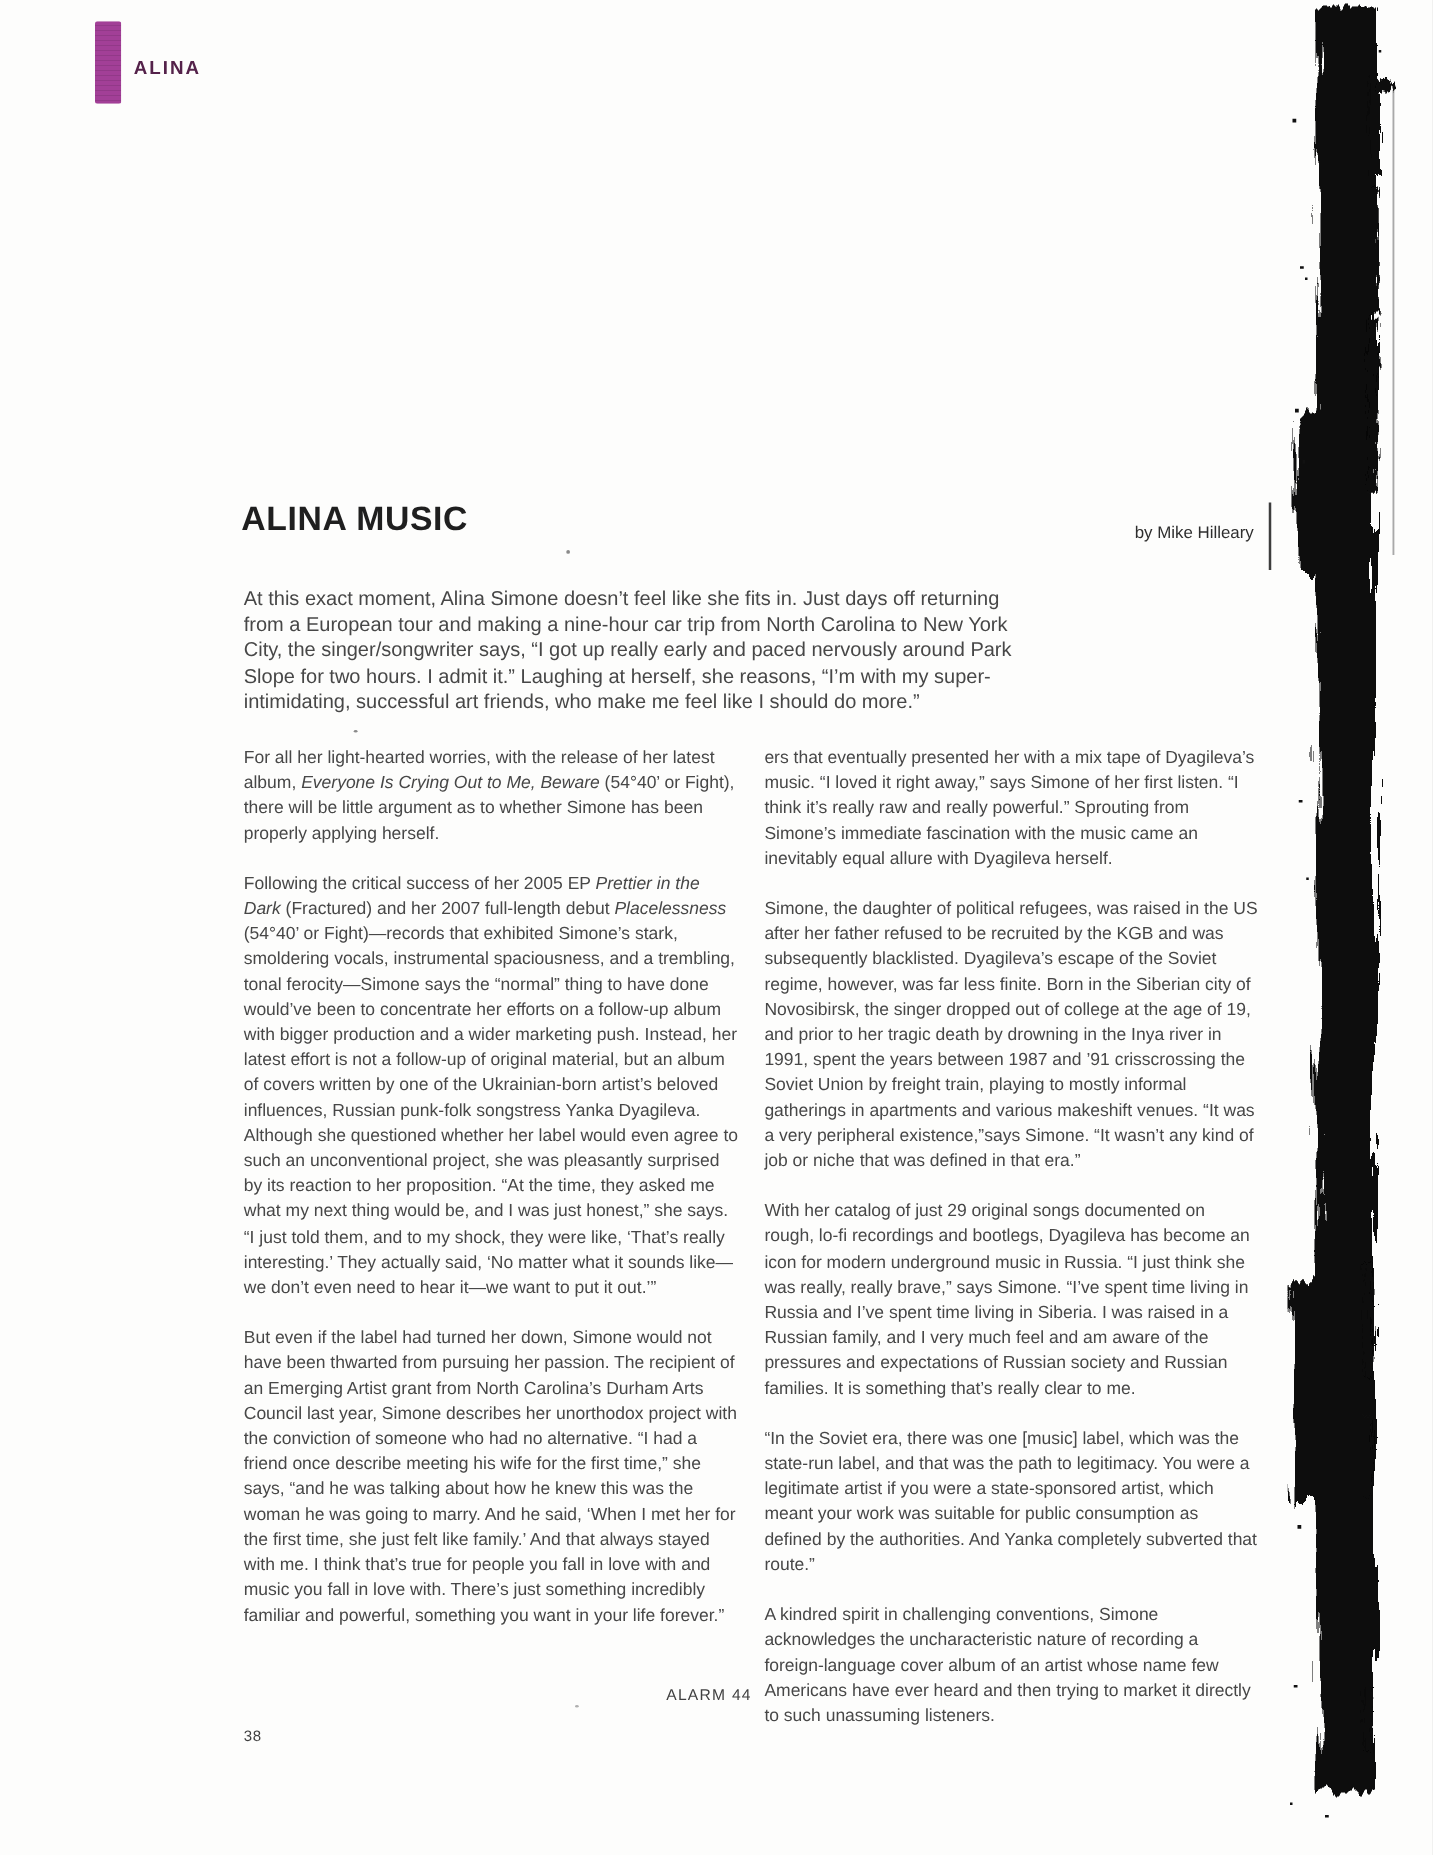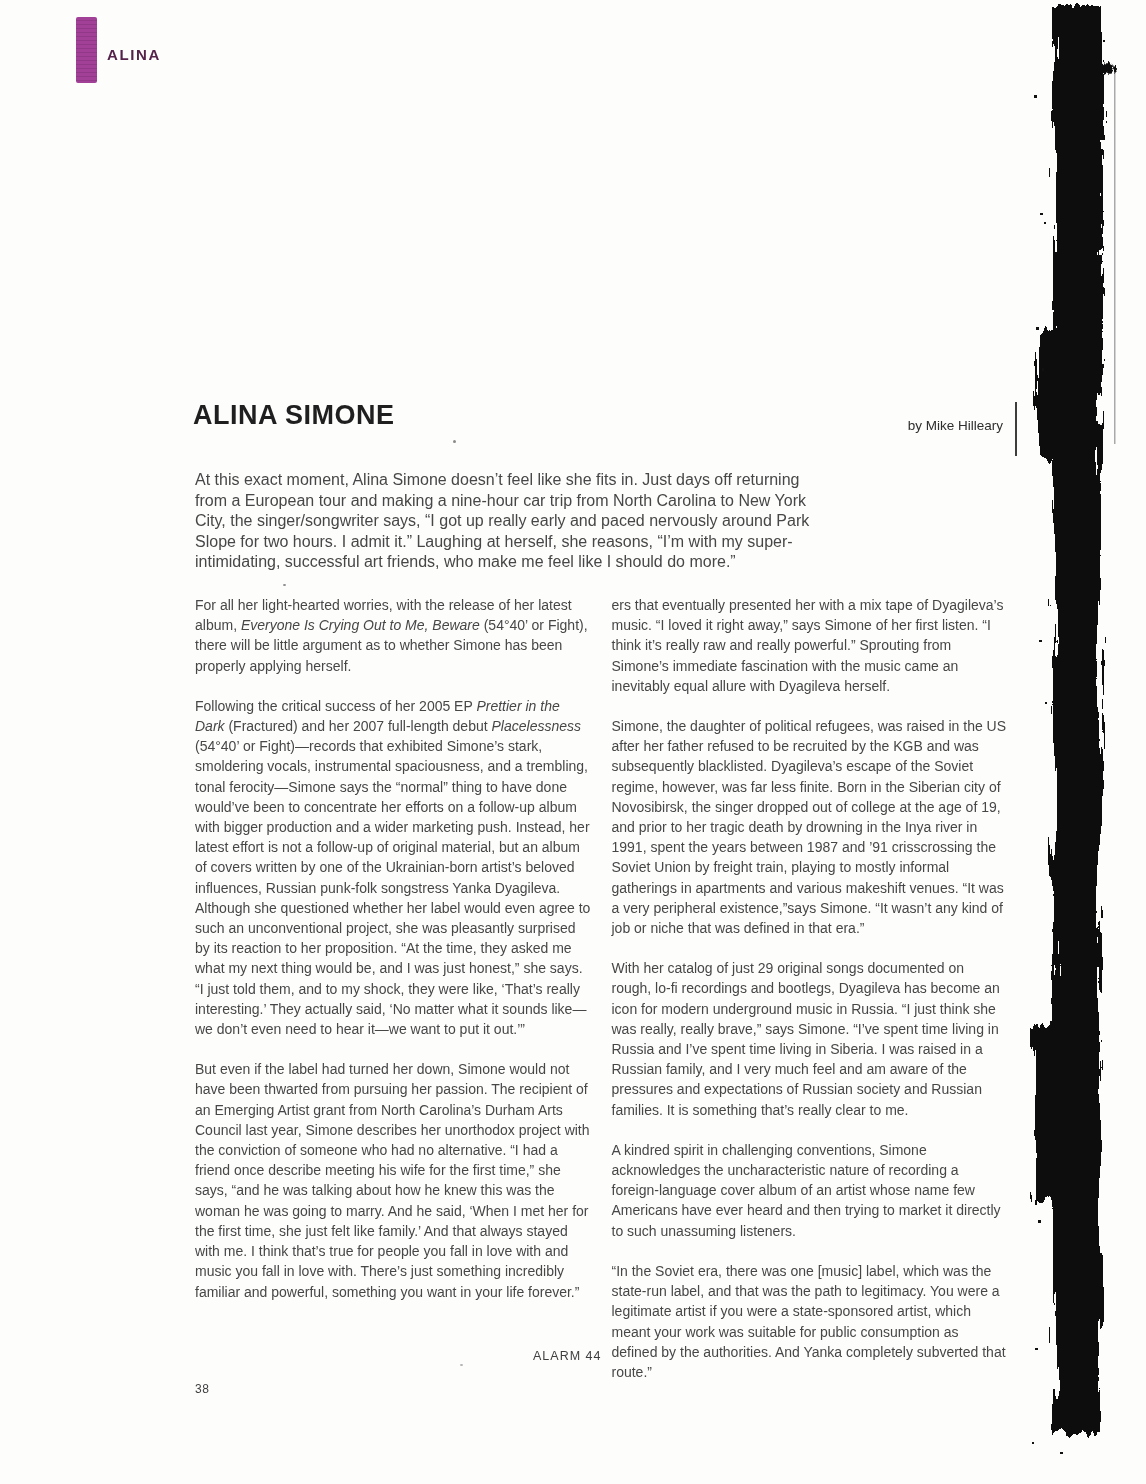--- a/index.html
+++ b/index.html
@@ -59,38 +59,38 @@
   .dust{position:absolute;border-radius:50%;background:#8a8a8a;}
 </style>
 </head>
 <body>
 
 <div class="page">
 
   <div class="kicker-bar" style="background-color: rgb(162, 63, 151);"></div>
   <div class="kicker-label" style="color: rgb(84, 34, 74);">ALINA</div>
 
-  <div class="page-title">ALINA SIMONE</div>
+  <div class="page-title">ALINA MUSIC</div>
   <div class="byline">by Mike Hilleary</div>
   <div class="byline-rule"></div>
 
   <div class="intro">At this exact moment, Alina Simone doesn’t feel like she fits in. Just days off returning from a European tour and making a nine-hour car trip from North Carolina to New York City, the singer/songwriter says, “I got up really early and paced nervously around Park Slope for two hours. I admit it.” Laughing at herself, she reasons, “I’m with my super-intimidating, successful art friends, who make me feel like I should do more.”</div>
 
   <div class="columns">
     <div class="col">
         <p class="para"><span>For all her light-hearted worries, with the release of her latest album, </span><em>Everyone Is Crying Out to Me, Beware</em><span> (54°40’ or Fight), there will be little argument as to whether Simone has been properly applying herself.</span></p>
         <p class="para"><span>Following the critical success of her 2005 EP </span><em>Prettier in the Dark</em><span> (Fractured) and her 2007 full-length debut </span><em>Placelessness</em><span> (54°40’ or Fight)—records that exhibited Simone’s stark, smoldering vocals, instrumental spaciousness, and a trembling, tonal ferocity—Simone says the “normal” thing to have done would’ve been to concentrate her efforts on a follow-up album with bigger production and a wider marketing push. Instead, her latest effort is not a follow-up of original material, but an album of covers written by one of the Ukrainian-born artist’s beloved influences, Russian punk-folk songstress Yanka Dyagileva. Although she questioned whether her label would even agree to such an unconventional project, she was pleasantly surprised by its reaction to her proposition. “At the time, they asked me what my next thing would be, and I was just honest,” she says. “I just told them, and to my shock, they were like, ‘That’s really interesting.’ They actually said, ‘No matter what it sounds like—we don’t even need to hear it—we want to put it out.’”</span></p>
         <p class="para"><span>But even if the label had turned her down, Simone would not have been thwarted from pursuing her passion. The recipient of an Emerging Artist grant from North Carolina’s Durham Arts Council last year, Simone describes her unorthodox project with the conviction of someone who had no alternative. “I had a friend once describe meeting his wife for the first time,” she says, “and he was talking about how he knew this was the woman he was going to marry. And he said, ‘When I met her for the first time, she just felt like family.’ And that always stayed with me. I think that’s true for people you fall in love with and music you fall in love with. There’s just something incredibly familiar and powerful, something you want in your life forever.”</span></p>
       </div>
     <div class="col">
         <p class="para"><span>ers that eventually presented her with a mix tape of Dyagileva’s music. “I loved it right away,” says Simone of her first listen. “I think it’s really raw and really powerful.” Sprouting from Simone’s immediate fascination with the music came an inevitably equal allure with Dyagileva herself.</span></p>
         <p class="para"><span>Simone, the daughter of political refugees, was raised in the US after her father refused to be recruited by the KGB and was subsequently blacklisted. Dyagileva’s escape of the Soviet regime, however, was far less finite. Born in the Siberian city of Novosibirsk, the singer dropped out of college at the age of 19, and prior to her tragic death by drowning in the Inya river in 1991, spent the years between 1987 and ’91 crisscrossing the Soviet Union by freight train, playing to mostly informal gatherings in apartments and various makeshift venues. “It was a very peripheral existence,”says Simone. “It wasn’t any kind of job or niche that was defined in that era.”</span></p>
         <p class="para"><span>With her catalog of just 29 original songs documented on rough, lo-fi recordings and bootlegs, Dyagileva has become an icon for modern underground music in Russia. “I just think she was really, really brave,” says Simone. “I’ve spent time living in Russia and I’ve spent time living in Siberia. I was raised in a Russian family, and I very much feel and am aware of the pressures and expectations of Russian society and Russian families. It is something that’s really clear to me.</span></p>
+        <p class="para"><span>“In the Soviet era, there was one [music] label, which was the state-run label, and that was the path to legitimacy. You were a legitimate artist if you were a state-sponsored artist, which meant your work was suitable for public consumption as defined by the authorities. And Yanka completely subverted that route.”</span></p>
         <p class="para"><span>A kindred spirit in challenging conventions, Simone acknowledges the uncharacteristic nature of recording a foreign-language cover album of an artist whose name few Americans have ever heard and then trying to market it directly to such unassuming listeners.</span></p>
-        <p class="para"><span>“In the Soviet era, there was one [music] label, which was the state-run label, and that was the path to legitimacy. You were a legitimate artist if you were a state-sponsored artist, which meant your work was suitable for public consumption as defined by the authorities. And Yanka completely subverted that route.”</span></p>
       </div>
   </div>
 
   <div class="footer-num">38</div>
   <div class="footer-mag">ALARM 44</div>
 
   <div class="dust" style="left:453px;top:440px;width:3px;height:3px;"></div>
   <div class="dust" style="left:283px;top:584px;width:3px;height:2px;"></div>
   <div class="dust" style="left:460px;top:1364px;width:3px;height:2px;background:#b0b0b0;"></div>
 

